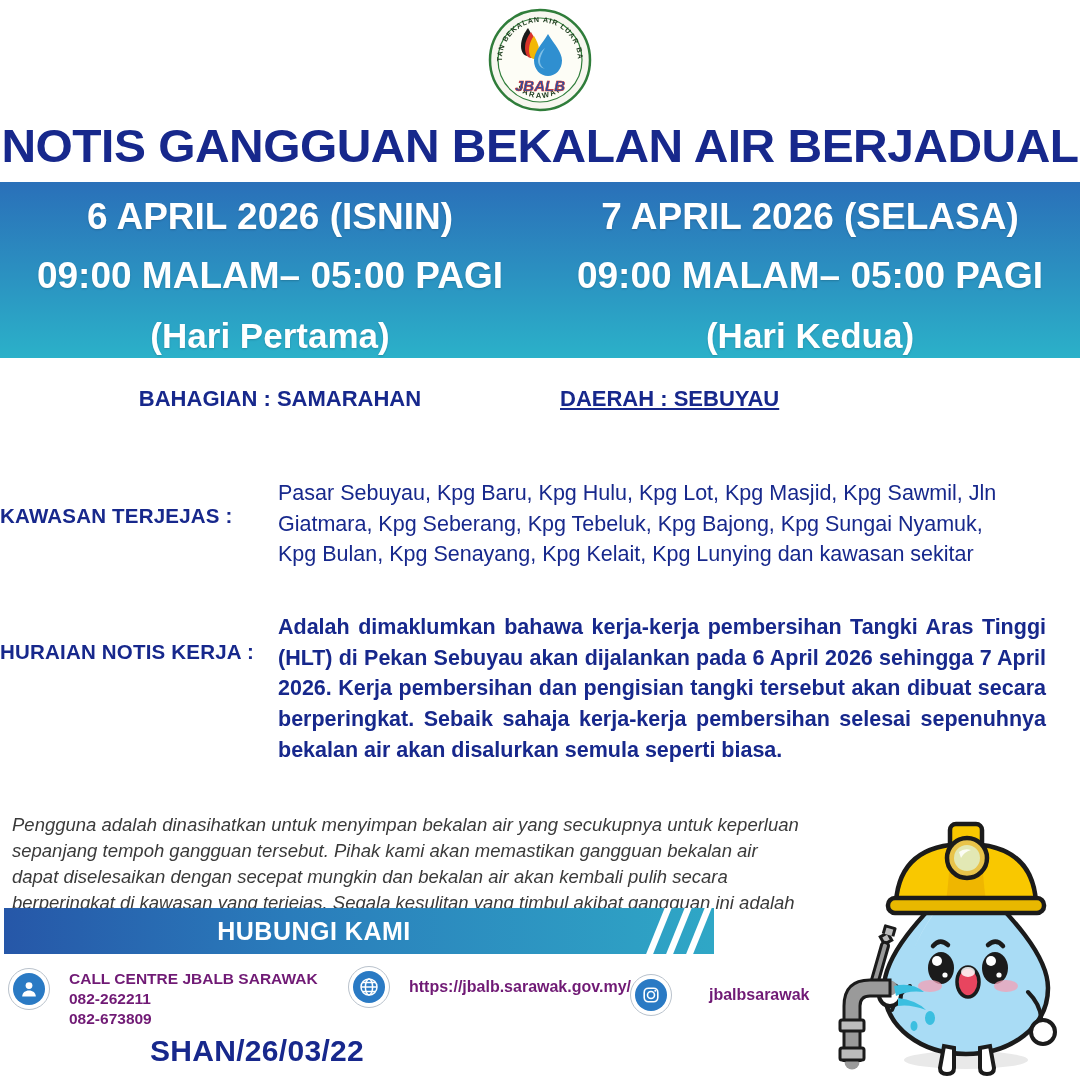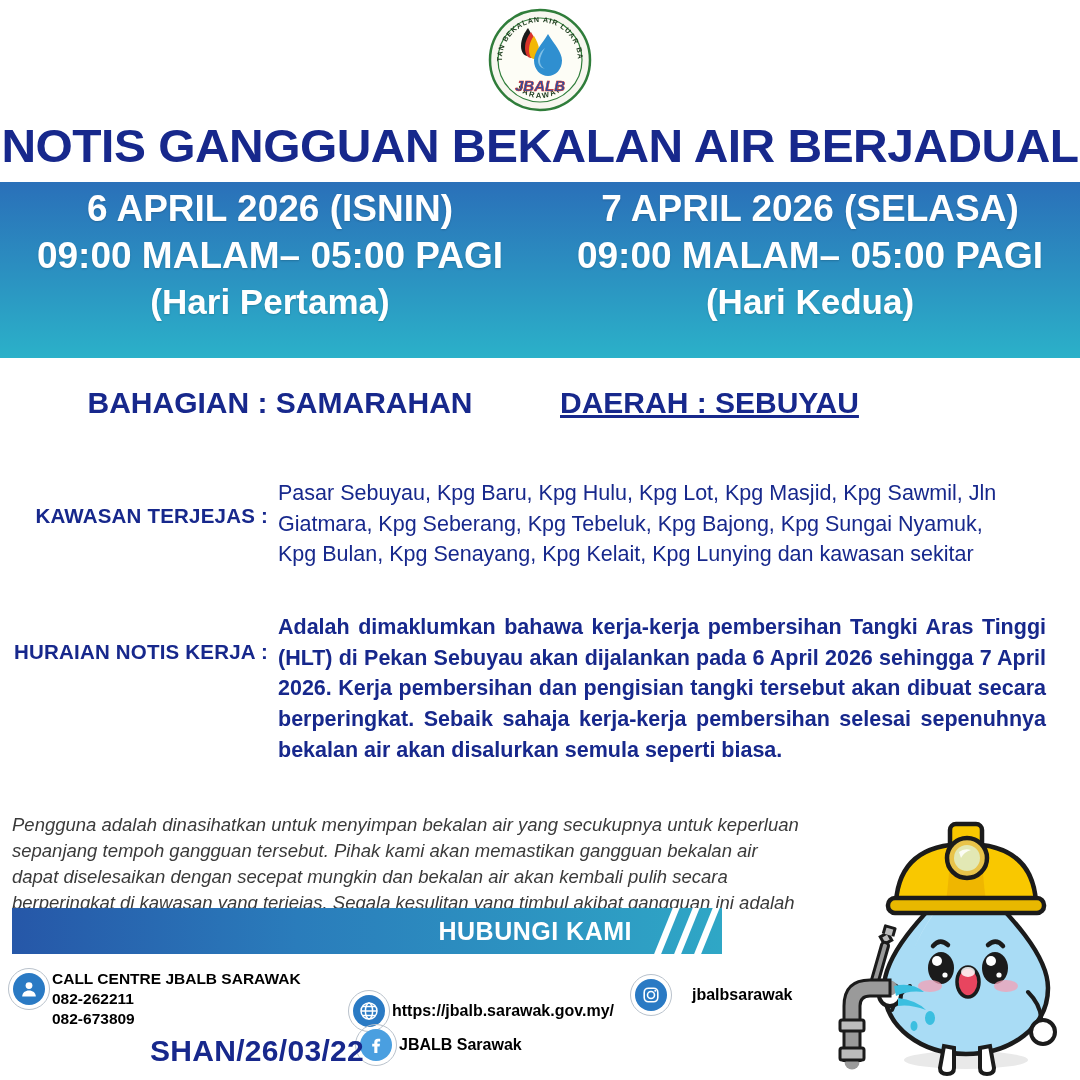--- a/index.html
+++ b/index.html
@@ -61,23 +61,23 @@
     width: 1080px;
     height: 176px;
     background: linear-gradient(180deg, #2a70b9 0%, #2b8ec0 48%, #2bb1c9 100%);
     display: flex;
   }
   .date-col {
     flex: 1 1 50%;
     display: flex;
     flex-direction: column;
     align-items: center;
-    justify-content: flex-start;
+    justify-content: space-between;
     color: #ffffff;
-    padding-top: 4px;
+    padding-top: 12px;
   }
   .date-line {
     font-size: 37px;
     font-weight: bold;
     line-height: 1.26;
     text-shadow: 0 1px 2px rgba(0,0,0,0.18);
     white-space: nowrap;
   }
   .date-sub {
     font-size: 35px;
@@ -89,21 +89,21 @@
 
   
   .region-row {
     position: absolute;
     top: 386px;
     left: 0;
     width: 1064px;
     display: flex;
     color: #17288c;
     font-weight: bold;
-    font-size: 30px;
+    font-size: 22px;
   }
   .region-left {
     flex: 0 0 560px;
     text-align: center;
     white-space: nowrap;
   }
   .region-right {
     flex: 1 1 auto;
     padding-right: 114px;
     white-space: nowrap;
@@ -116,21 +116,21 @@
     left: 0;
     width: 1080px;
     display: flex;
     align-items: flex-start;
   }
   .info-row.areas  { top: 478px; }
   .info-row.kerja  { top: 612px; }
 
   .info-label {
     flex: 0 0 278px;
-    text-align: right;
+    text-align: left;
     padding-right: 10px;
     color: #17288c;
     font-weight: bold;
     font-size: 20.5px;
     letter-spacing: 0.2px;
     white-space: nowrap;
   }
   .info-row.areas .info-label { padding-top: 26px; }
   .info-row.kerja .info-label { padding-top: 28px; }
 
@@ -161,27 +161,27 @@
     font-style: italic;
     line-height: 1.40;
     color: #3a3a3a;
     text-align: left;
   }
 
   
   .contact-bar {
     position: absolute;
     top: 908px;
-    left: 12px;
+    left: 4px;
     width: 710px;
     height: 46px;
     background: linear-gradient(90deg, #2657a8 0%, #2a7cbb 40%, #2fa7c6 100%);
     display: flex;
     align-items: center;
-    justify-content: flex-end;
+    justify-content: center;
     overflow: hidden;
   }
   .contact-bar-title {
     color: #ffffff;
     font-size: 25px;
     font-weight: bold;
     letter-spacing: 0.5px;
     margin-right: 90px;
     white-space: nowrap;
   }
@@ -209,21 +209,21 @@
     position: absolute;
     top: 962px;
     left: 0;
     width: 1080px;
     height: 118px;
   }
 
   .cblock { position: absolute; display: flex; align-items: flex-start; }
 
   .cb-phone   { left: 8px;   top: 6px;  }
-  .cb-web     { left: 348px; top: 28px; }
+  .cb-web     { left: 348px; top: 4px; }
   .cb-insta   { left: 630px; top: 12px; gap: 18px; }
   .cb-fb      { left: 355px; top: 62px; }
 
   .cicon {
     position: relative;
     width: 42px;
     height: 42px;
     flex: 0 0 42px;
     border-radius: 50%;
     border: 1.5px solid #b9c2cc;
@@ -237,22 +237,22 @@
     border-radius: 50%;
     background: #2a7ac4;
     display: flex;
     align-items: center;
     justify-content: center;
     color: #ffffff;
   }
   .cicon-inner svg { display: block; }
 
   .ctext {
-    margin-left: 2px;
-    color: #000000;
+    margin-left: 19px;
+    color: #701a75;
     font-weight: bold;
     font-size: 15.5px;
     line-height: 1.30;
     padding-top: 1px;
     white-space: nowrap;
   }
   .ctext.single { padding-top: 11px; font-size: 16px; }
 
   
   .refno {
@@ -388,30 +388,20 @@
           <svg width="20" height="20" viewBox="0 0 20 20" fill="none" stroke="#ffffff" stroke-width="1.6">
             <rect x="3.2" y="3.2" width="13.6" height="13.6" rx="4.2"></rect>
             <circle cx="10" cy="10" r="3.5"></circle>
             <circle cx="14.3" cy="5.8" r="0.95" fill="#ffffff" stroke="none"></circle>
           </svg>
         </div>
       </div>
       <div class="ctext single">jbalbsarawak</div>
     </div>
 
-    <div class="cblock cb-fb">
-      <div class="cicon">
-        <div class="cicon-inner" style="background:#4a9fe0;">
-          <svg width="20" height="20" viewBox="0 0 20 20" fill="#ffffff">
-            <path d="M12.2 6.6h2V3.7h-2.4c-2.2 0-3.5 1.3-3.5 3.4v1.6H6.2v2.9h2.1v6.3h3.1v-6.3h2.2l.4-2.9h-2.6V7.6c0-.7.3-1 .8-1z"></path>
-          </svg>
-        </div>
-      </div>
-      <div class="ctext single">JBALB Sarawak</div>
-    </div>
 
   </div>
 
   <div class="refno">SHAN/26/03/22</div>
 
   <div class="mascot">
     <svg width="238" height="268" viewBox="0 0 238 268">
       <ellipse cx="128" cy="250" rx="62" ry="9" fill="#e9e9e9"></ellipse>
 
       <path d="M128 62 C176 108, 210 146, 210 178 C210 217, 173 244, 128 244 C83 244, 46 217, 46 178 C46 146, 80 108, 128 62 Z" fill="#a9dcf5" stroke="#1b1b1b" stroke-width="4.5" stroke-linejoin="round"></path>

